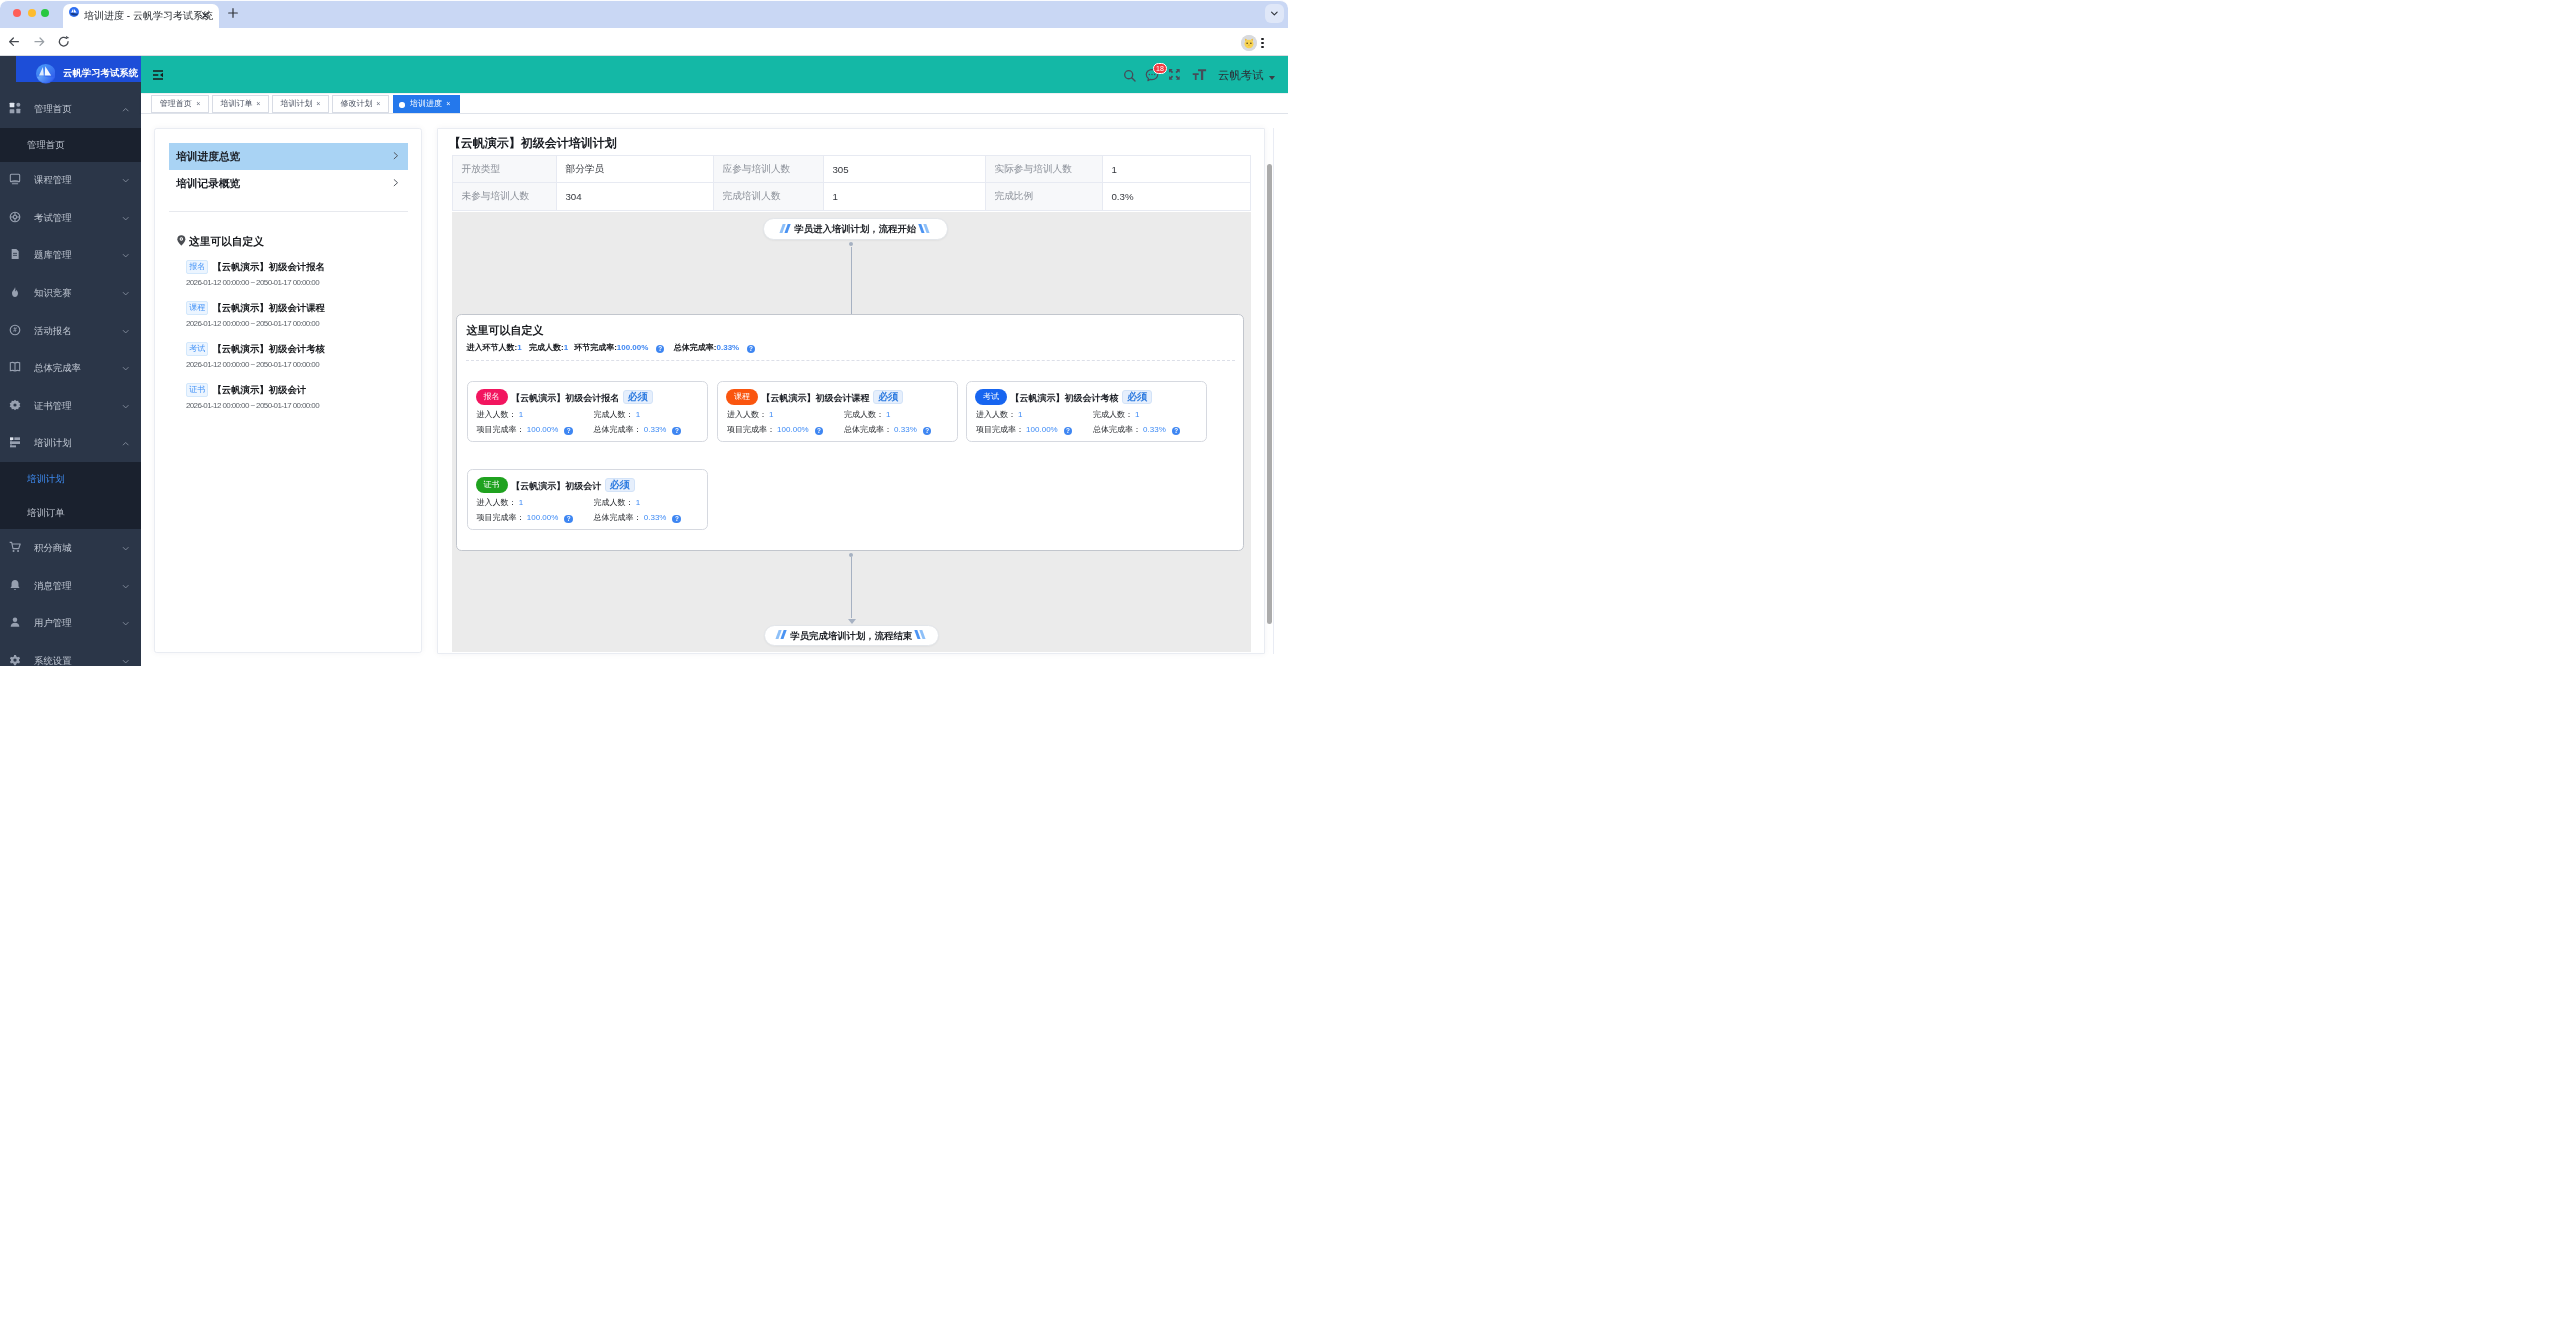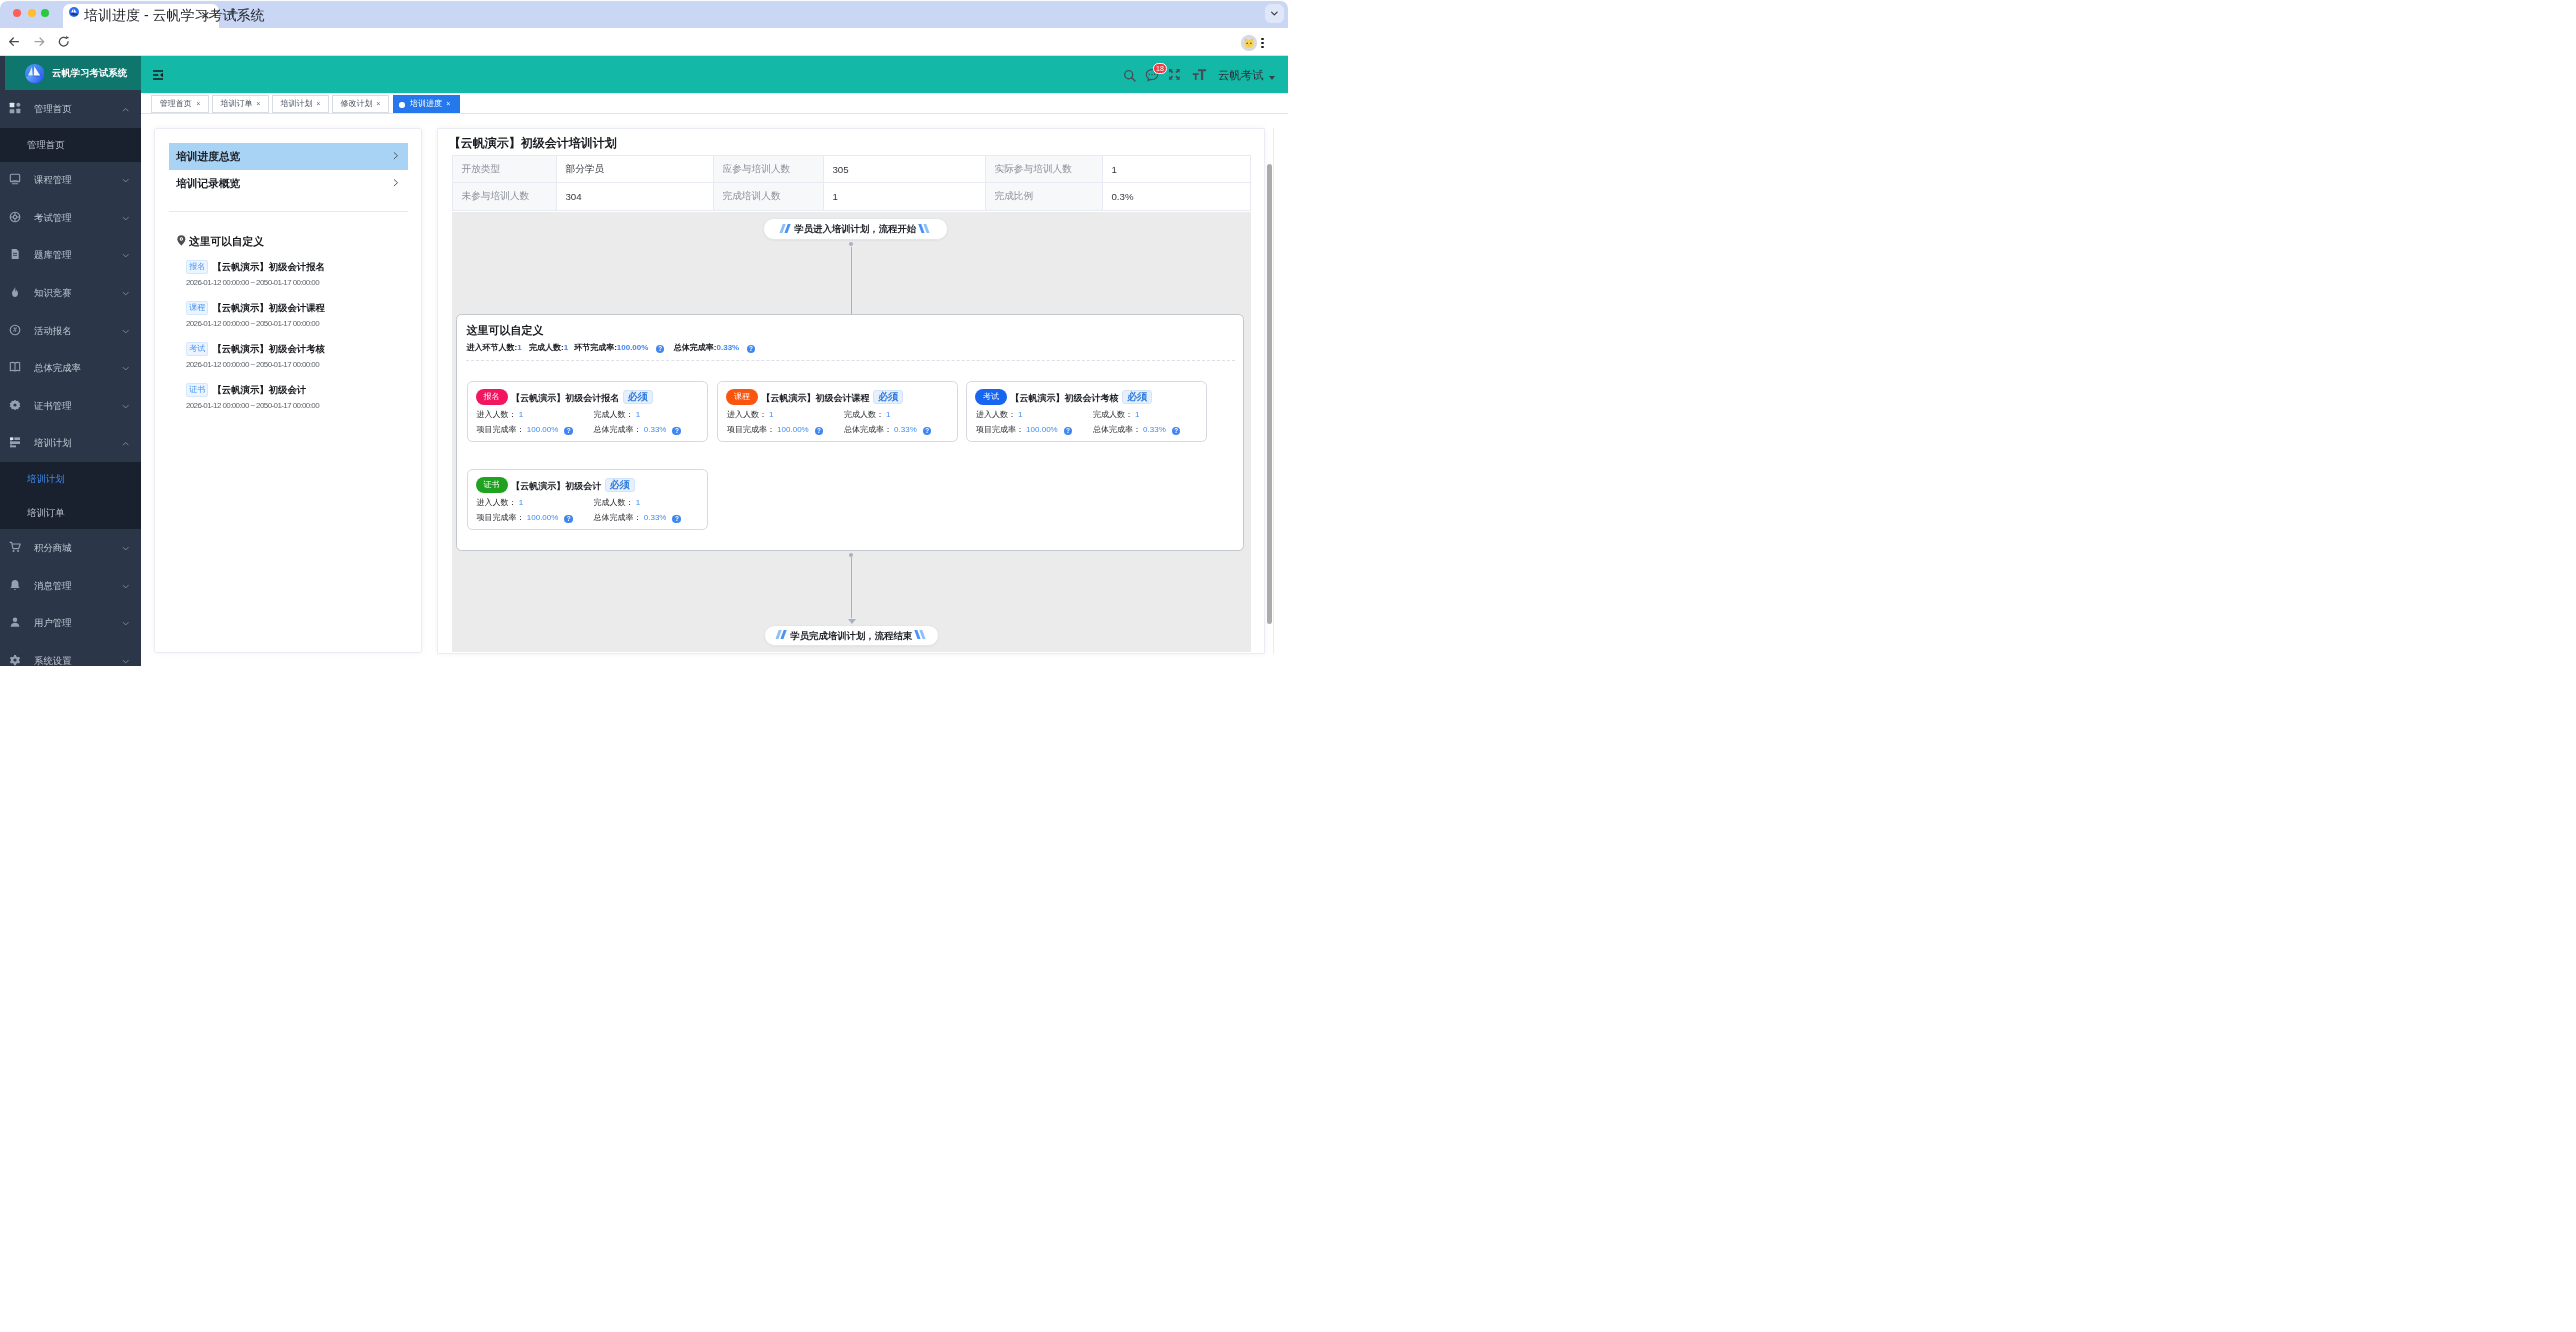--- a/index.html
+++ b/index.html
@@ -12,21 +12,21 @@
 #tabstrip { position:absolute; left:0; top:0; width:1288px; height:28px;
   background:#c9d7f4; border-radius:8px 8px 0 0; border-top:1.3px solid #fbfcfe; }
 .light { position:absolute; top:8.4px; width:8px; height:8px; border-radius:50%; }
 #l1 { left:13.4px; background:#fe5f57; }
 #l2 { left:27.5px; background:#febc2e; }
 #l3 { left:41px; background:#28c840; }
 #tab { position:absolute; left:63px; top:2.7px; width:156px; height:24px; background:#fff;
   border-radius:6.7px 6.7px 0 0; }
 #tab .fav { position:absolute; left:6px; top:3.4px; }
 #tab .title { position:absolute; left:21px; top:0; height:24px; line-height:23px;
-  font-size:14px; color:#1f2328; white-space:nowrap; letter-spacing:0; }
+  font-size:10px; color:#1f2328; white-space:nowrap; letter-spacing:0; }
 #tab .cl { position:absolute; right:8px; top:6px; width:10.7px; height:10.7px; color:#30343b; }
 #plus { position:absolute; left:227px; top:6.4px; width:12px; height:12px; color:#2f3338; }
 #tsbtn { position:absolute; right:4px; top:2.7px; width:19px; height:19.5px; border-radius:6px;
   background:#dfe7f8; color:#1b1e23; }
 #tsbtn svg { position:absolute; left:5px; top:5.4px; }
 
 #urlbar { position:absolute; left:0; top:28px; width:1288px; height:28px; background:#fff;
   border-bottom:0.7px solid #dadce0; }
 .navic { position:absolute; top:7.4px; width:13.4px; height:13.4px; color:#45494f; }
 #back { left:7.4px; }
@@ -43,21 +43,21 @@
 #avatar { position:absolute; left:1241px; top:6.7px; width:16px; height:16px; border-radius:50%;
   background:#d8dadd; overflow:hidden; }
 #dots { position:absolute; left:1261px; top:9.7px; width:2.7px; height:10.7px; }
 #dots i { position:absolute; left:0; width:2.7px; height:2.7px; border-radius:50%; background:#202124; }
 
 
 #app { position:absolute; left:0; top:56px; width:1288px; height:610px; background:#fff; }
 
 
 #sidebar { position:absolute; left:0; top:0; width:141px; height:610px; background:#2b3648; }
-#logoblk { position:absolute; left:5px; top:0; width:141px; height:34px; background:#0f766e; }
+#logoblk { position:absolute; left:16px; top:0; width:141px; height:26px; background:#1d4ed8; }
 #logoblk .ttl { position:absolute; left:47px; top:0; height:34px; line-height:34px; color:#fff;
   font-size:9.4px; font-weight:bold; }
 #logoblk svg { position:absolute; left:19.5px; top:8px; }
 .mitem { position:absolute; left:0; width:141px; height:38px; color:#c4cbd6; font-size:9.4px; }
 .mitem .txt { position:absolute; left:34px; top:0; height:38px; line-height:38px; }
 .mitem .mic { position:absolute; left:9.4px; top:12px; width:13.4px; height:13.4px; color:#97a0b0; }
 .mitem .chev { position:absolute; right:12px; top:16px; width:6.7px; height:6.7px; color:#828c9b; }
 .subblk { position:absolute; left:0; width:141px; background:#1a212e; }
 .sitem { position:absolute; left:0; width:141px; height:34px; color:#c0c6d1; font-size:9.4px; }
 .sitem .txt { position:absolute; left:27px; top:0; height:34px; line-height:34px; }

